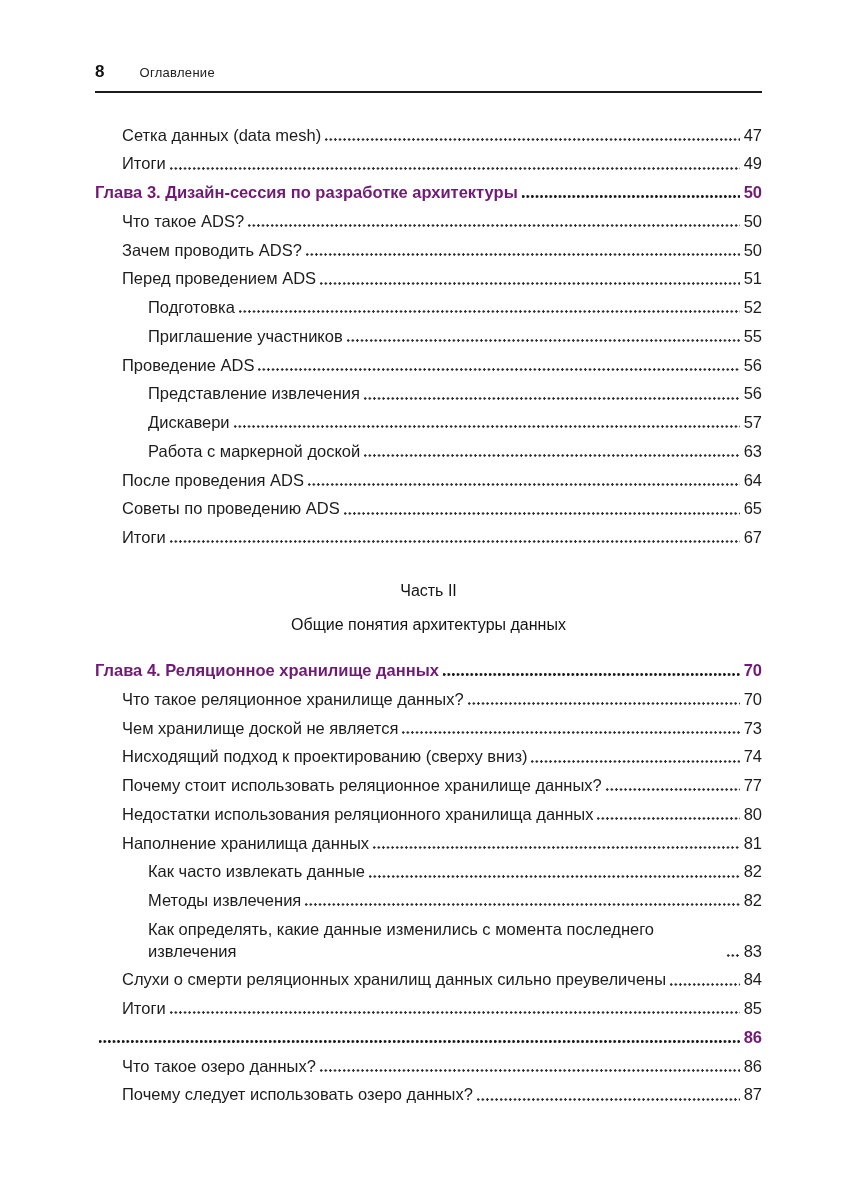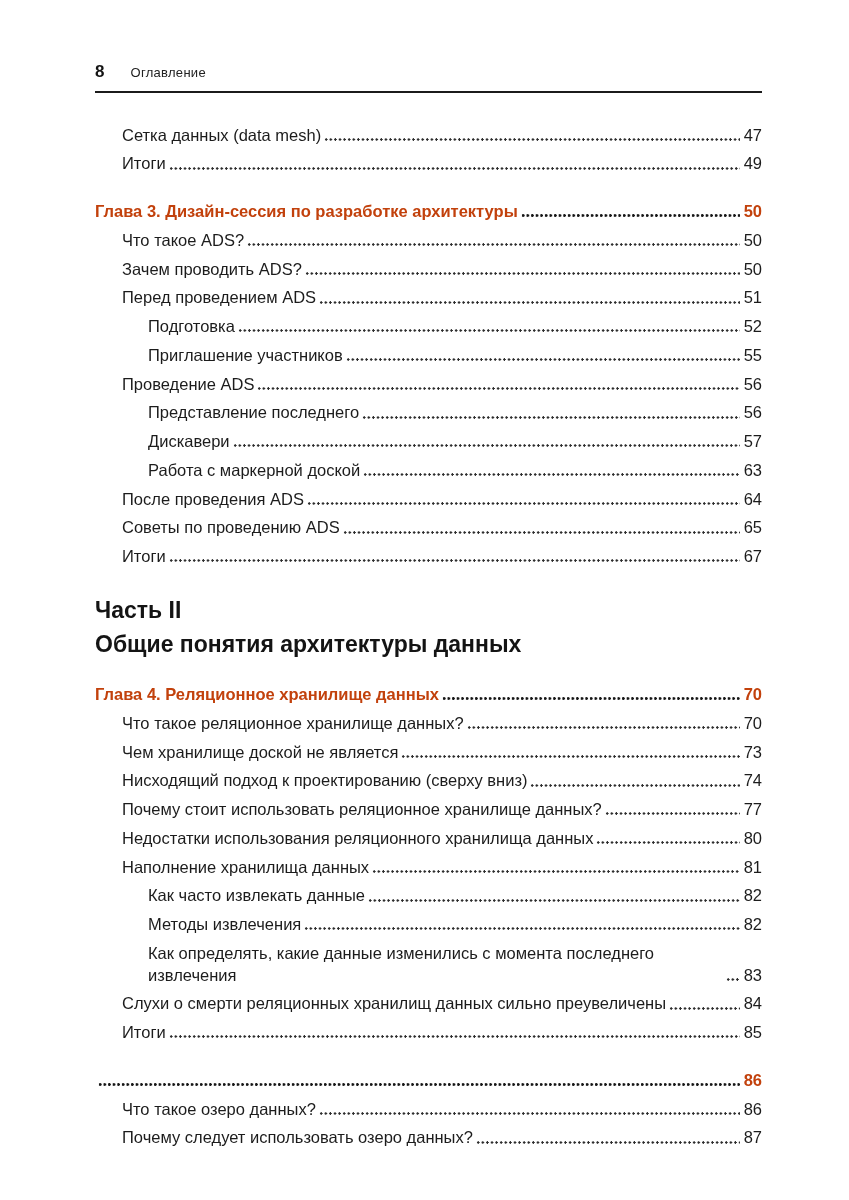--- a/index.html
+++ b/index.html
@@ -26,21 +26,21 @@
     display: flex;
     align-items: baseline;
   }
   .page-number {
     font-size: 17px;
     font-weight: 700;
     color: #141414;
   }
   .header-title {
     font-size: 13px;
-    margin-left: 26px;
+    margin-left: 35px;
     color: #222222;
     letter-spacing: 0.3px;
   }
   .header-rule {
     height: 2px;
     background: #1b1b1b;
     margin-top: 9px;
   }
   .toc {
     margin-top: 28px;
@@ -49,22 +49,22 @@
   .entry {
     display: flex;
     padding: 3.5px 0;
     line-height: 1.32;
     align-items: flex-end;
   }
   .entry.s1 { padding-left: 27px; }
   .entry.s2 { padding-left: 53px; }
   .entry.chapter {
     font-weight: 700;
-    margin-top: 19px;
-    color: #c2410c;
+    margin-top: 0;
+    color: #701a75;
   }
   .label {
     flex: 0 1 auto;
   }
   .leader {
     flex: 1 1 auto;
     min-width: 14px;
     align-self: flex-end;
     height: 5px;
     margin: 0 4px 4.5px 3px;
@@ -74,22 +74,23 @@
   }
   .chapter .leader {
     background-image: radial-gradient(circle at 2.2px 2.5px, #161616 1.2px, rgba(0,0,0,0) 1.55px);
   }
   .pagenum {
     flex: 0 0 auto;
     align-self: flex-end;
     white-space: nowrap;
   }
   .part {
-    font-weight: 700;
-    font-size: 23px;
+    text-align: center;
+    font-weight: 400;
+    font-size: 16px;
     line-height: 34px;
     margin: 22px 0 14px;
     color: #141414;
   }
 </style>
 </head>
 <body>
 
 <div class="page">
   <header class="page-header">
@@ -137,21 +138,21 @@
     <span class="label">Приглашение участников</span>
     <span class="leader"></span>
     <span class="pagenum">55</span>
   </div>
       <div class="entry s1">
     <span class="label">Проведение ADS</span>
     <span class="leader"></span>
     <span class="pagenum">56</span>
   </div>
       <div class="entry s2">
-    <span class="label">Представление последнего</span>
+    <span class="label">Представление извлечения</span>
     <span class="leader"></span>
     <span class="pagenum">56</span>
   </div>
       <div class="entry s2">
     <span class="label">Дискавери</span>
     <span class="leader"></span>
     <span class="pagenum">57</span>
   </div>
       <div class="entry s2">
     <span class="label">Работа с маркерной доской</span>

